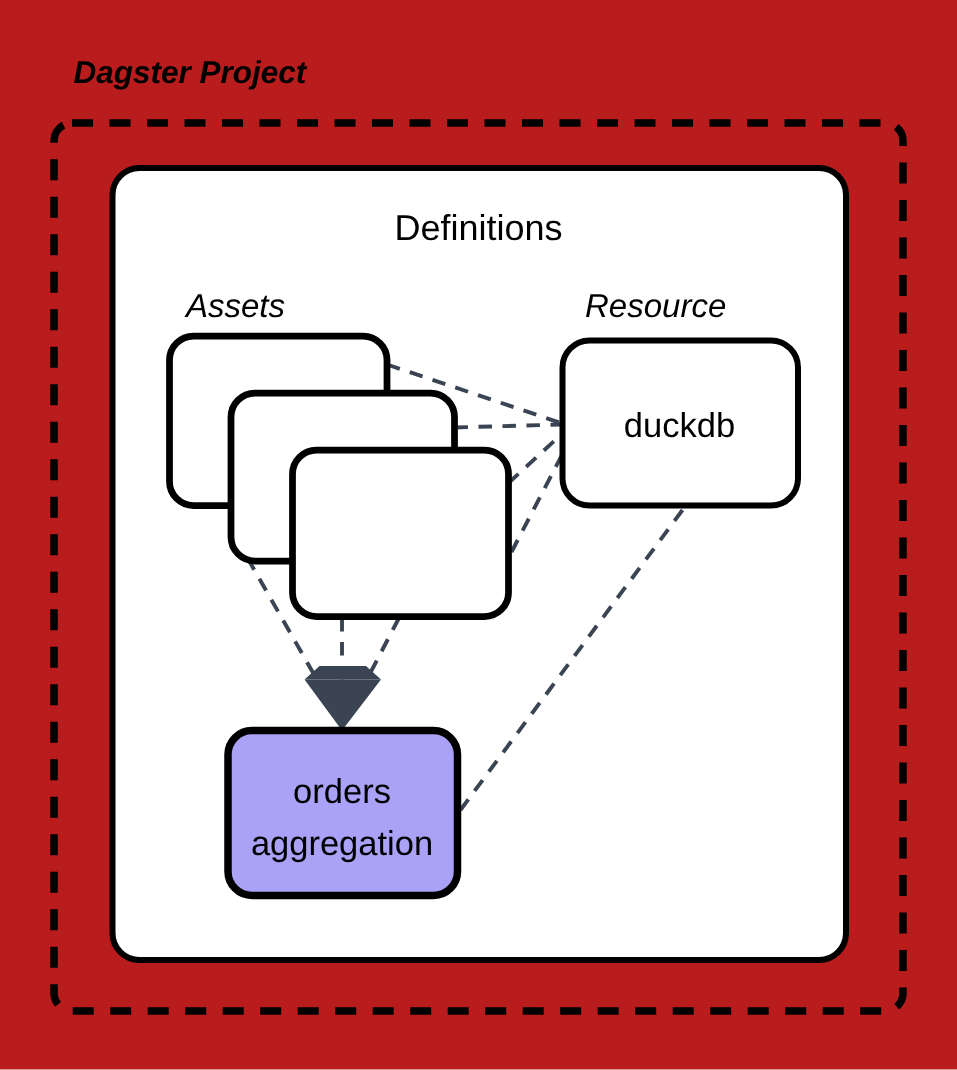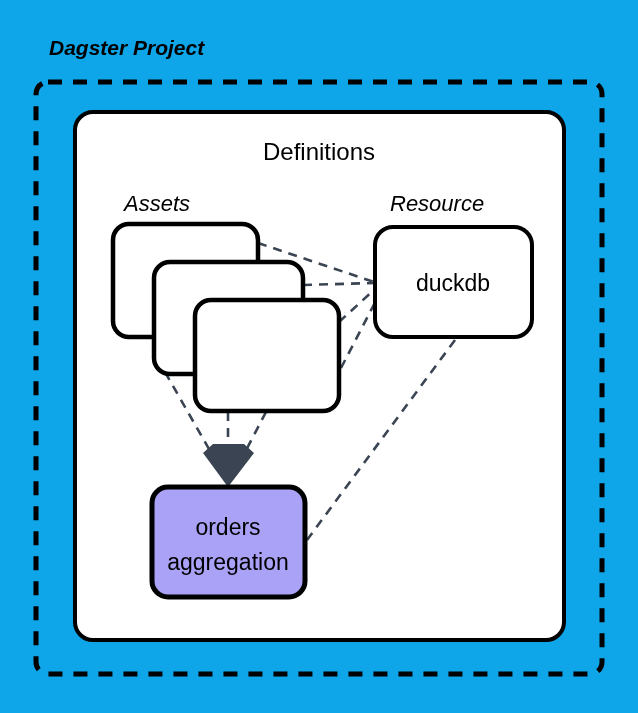--- a/index.html
+++ b/index.html
@@ -10,21 +10,21 @@
   body {
     width: 638px;
     height: 713px;
     font-family: "Liberation Sans", sans-serif;
     overflow: hidden;
   }
   #diagram-root {
     position: relative;
     width: 638px;
     height: 713px;
-    background: #0ea5e9;
+    background: #b91c1c;
   }
   svg.canvas {
     position: absolute;
     top: 0;
     left: 0;
     width: 638px;
     height: 713px;
     display: block;
   }
   .txt-title {

